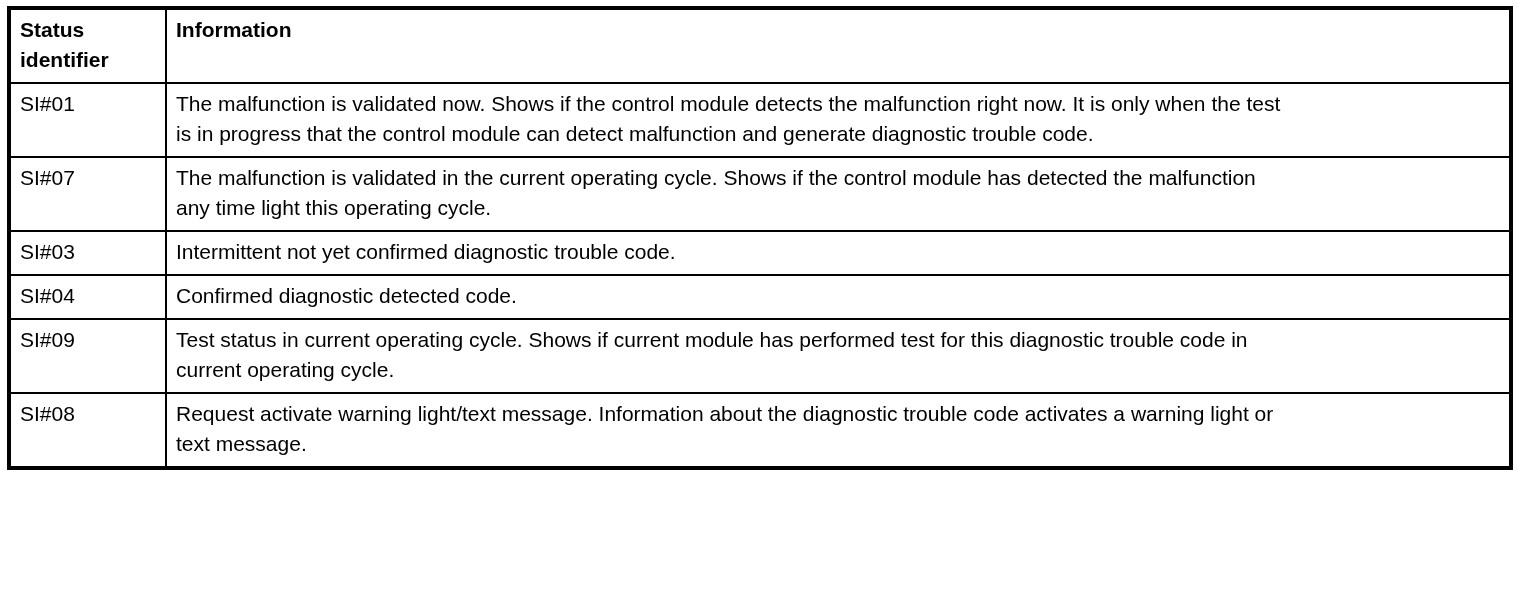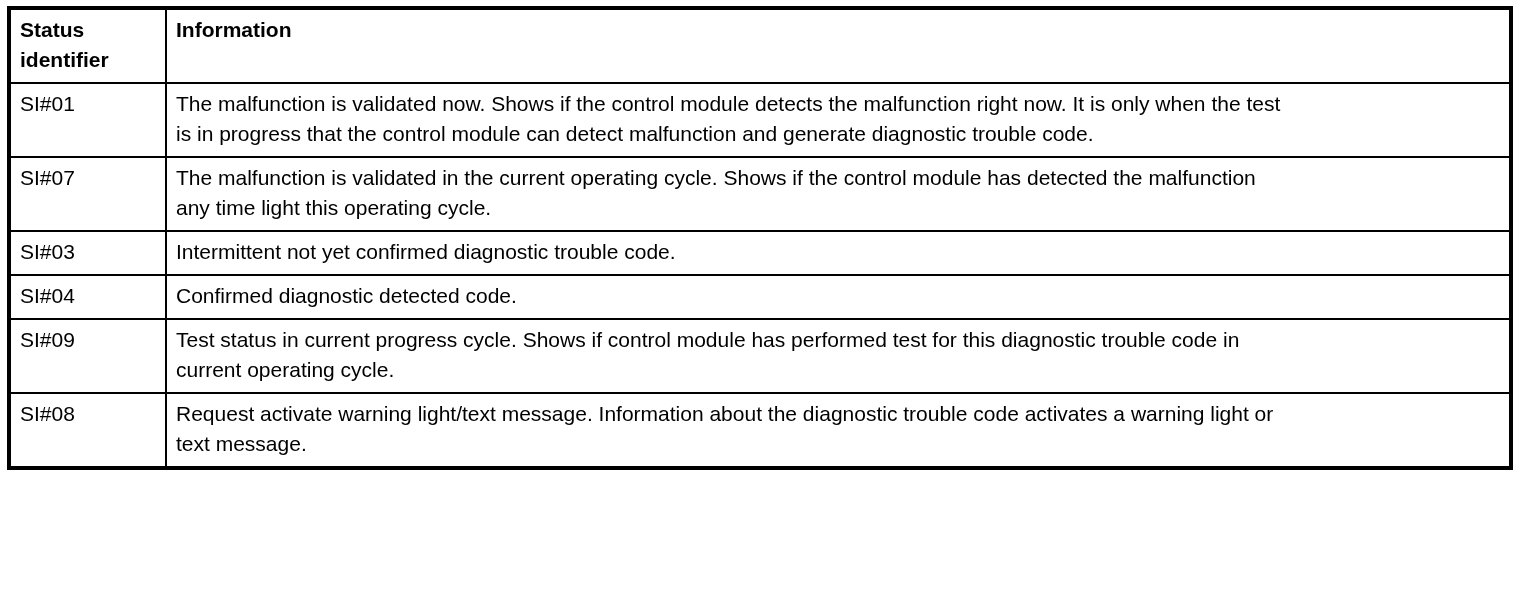--- a/index.html
+++ b/index.html
@@ -67,21 +67,21 @@
       <tr>
         <td>SI#03</td>
         <td>Intermittent not yet confirmed diagnostic trouble code.</td>
       </tr>
       <tr>
         <td>SI#04</td>
         <td>Confirmed diagnostic detected code.</td>
       </tr>
       <tr>
         <td>SI#09</td>
-        <td>Test status in current progress cycle. Shows if control module has performed test for this diagnostic trouble code in
+        <td>Test status in current operating cycle. Shows if current module has performed test for this diagnostic trouble code in
 current operating cycle.</td>
       </tr>
       <tr>
         <td>SI#08</td>
         <td>Request activate warning light/text message. Information about the diagnostic trouble code activates a warning light or
 text message.</td>
       </tr>
     </tbody>
 </table>
 

